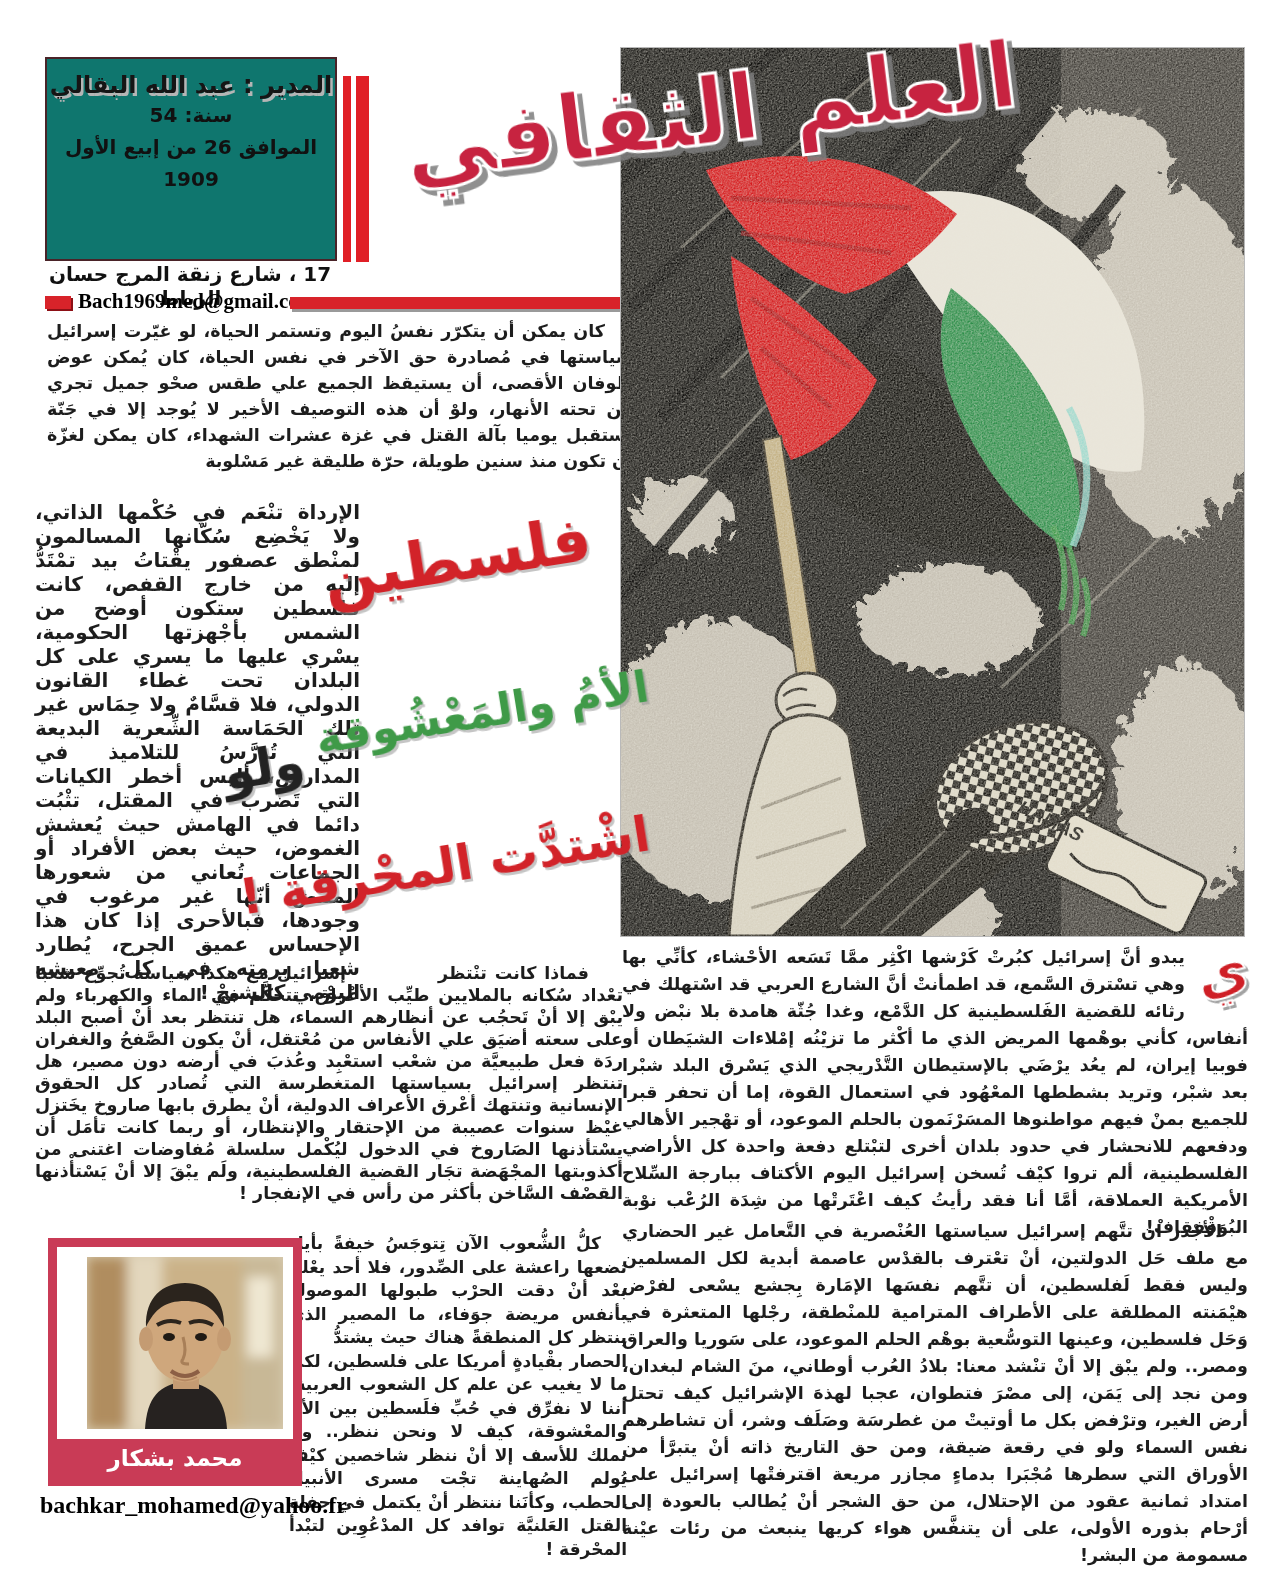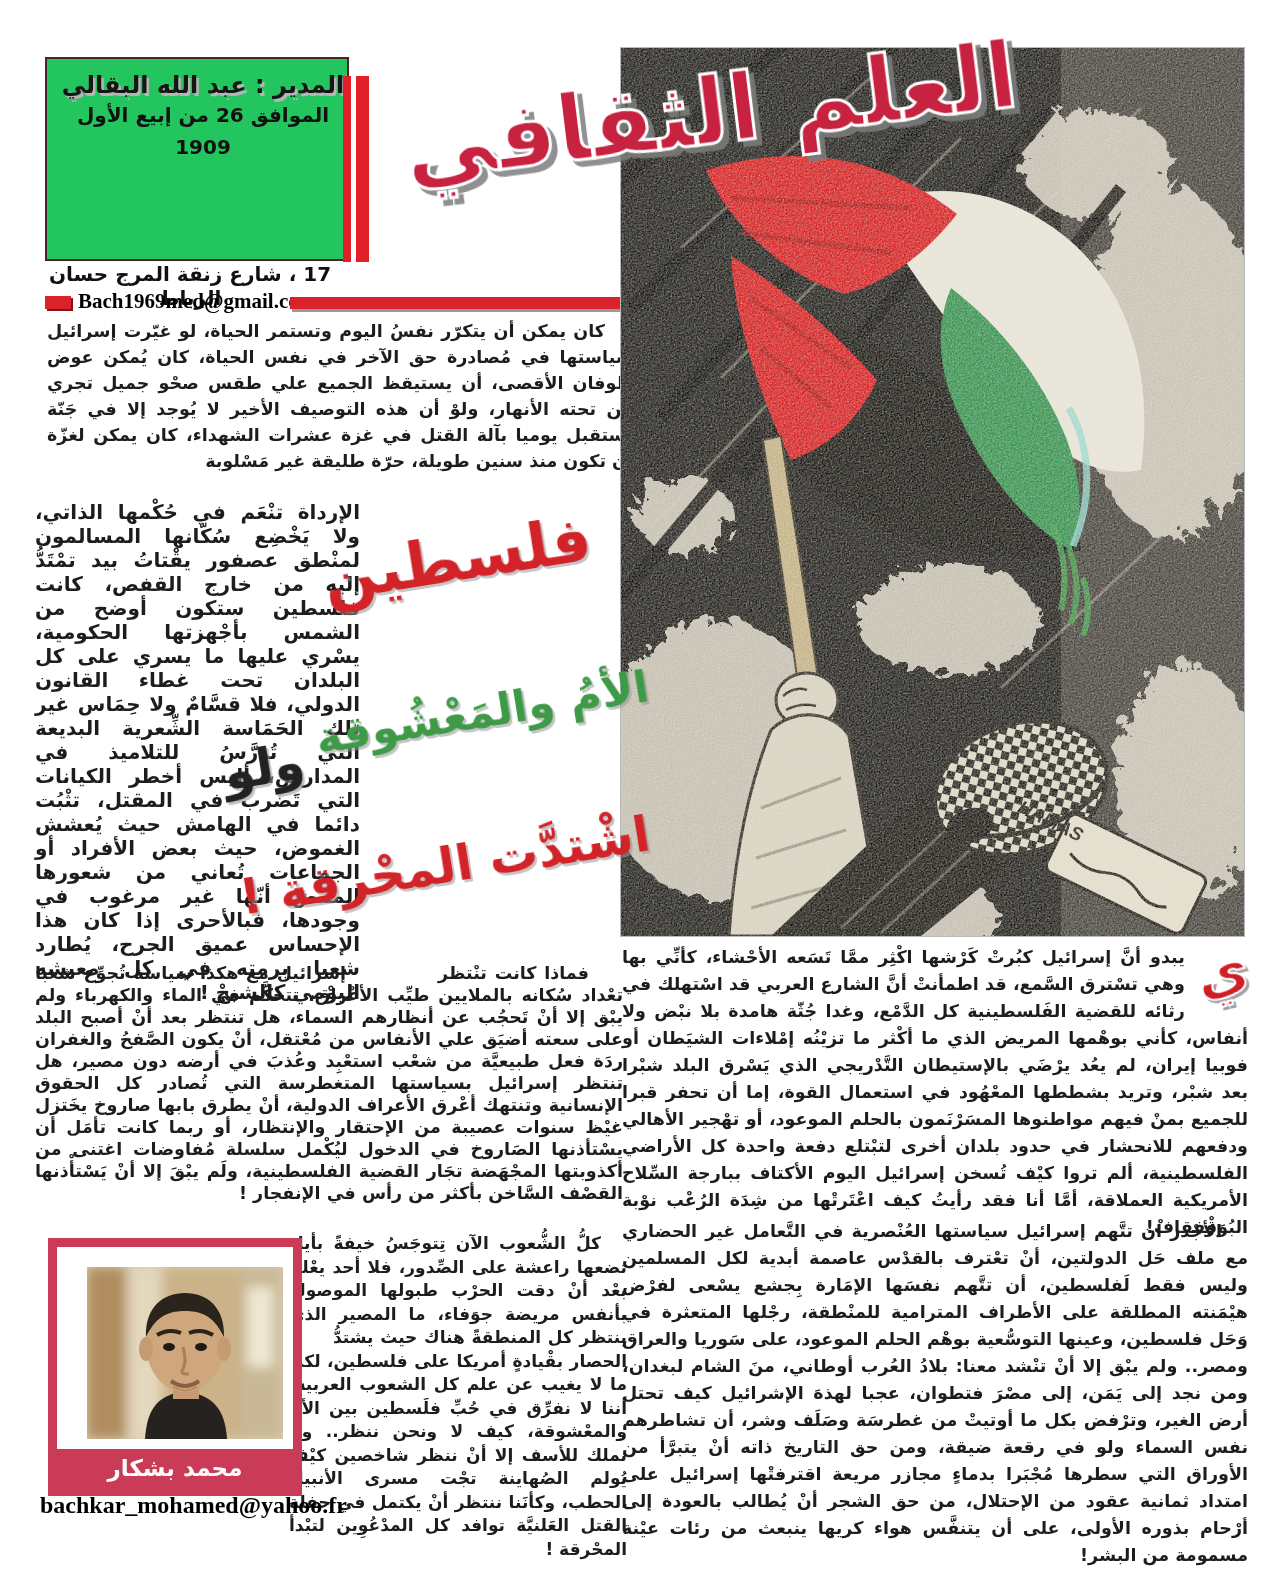--- a/index.html
+++ b/index.html
@@ -2,21 +2,21 @@
 <html lang="ar" dir="rtl"><head>
 <meta charset="utf-8">
 <style>
   html,body{margin:0;padding:0;background:#ffffff;}
   body{width:1280px;height:1576px;position:relative;overflow:hidden;
        font-family:"DejaVu Sans",sans-serif;}
   .abs{position:absolute;}
 
   
   .info-box{left:45px;top:57px;width:288px;height:200px;border:2px solid #4a2328;
-            background:#22c55e;text-align:center;direction:rtl;padding-left:12px;}
+            background:#0f766e;text-align:center;direction:rtl;}
   .director{margin-top:12px;font-size:24px;font-weight:bold;color:#151515;
             text-shadow:2.5px 2.5px 0 #b5b5b5;}
   .info-line{font-size:20px;font-weight:bold;color:#111;line-height:32px;}
   .red-bar-v{background:#e01f26;}
   .bar1{left:343px;top:76px;width:8px;height:186px;}
   .bar2{left:356px;top:76px;width:13px;height:186px;}
   .address{left:40px;top:262px;width:300px;font-size:20px;font-weight:bold;
            color:#111;text-align:center;direction:rtl;}
   .mast-email{left:78px;top:289px;width:230px;font-family:"Liberation Serif",serif;
               font-weight:bold;font-size:21px;color:#000;direction:ltr;text-align:left;}
@@ -57,33 +57,34 @@
   .jgap{display:inline-block;width:92px;}
   .jgap-s{display:inline-block;width:44px;}
 
   .dropcap{float:right;font-size:58px;line-height:64px;font-weight:bold;color:#cf1f26;
     -webkit-text-stroke:2px #fff;margin:-4px 0 0 10px;display:inline-block;
     transform:rotate(-14deg);
     filter:drop-shadow(2px 3px 0 rgba(100,100,100,.6));}
 
   
   .author-frame{left:48px;top:1238px;width:216px;border:9px solid #c93b56;background:#fff;
-                padding:20px 10px 0 10px;z-index:3;}
+                padding:10px 10px 0 10px;z-index:3;}
   .author-photo{width:196px;height:172px;display:block;}
   .author-name{margin:10px -10px 0 -10px;background:#c93b56;color:#fff;text-align:center;
                font-size:23px;font-weight:bold;line-height:38px;height:38px;}
   .author-email{left:40px;top:1492px;width:250px;text-align:center;
                 font-family:"Liberation Serif",serif;font-weight:bold;font-size:24px;color:#000;
                 direction:ltr;}
 </style>
 </head>
 <body>
 
 <div class="abs info-box">
   <div class="director">المدير : عبد الله البقالي</div>
+  <div class="info-line">سنة:  54</div>
   <div class="info-line">الموافق 26 من إبيع الأول  1909</div>
 </div>
 <div class="abs red-bar-v bar1"></div>
 <div class="abs red-bar-v bar2"></div>
 <div class="abs address">17 ، شارع زنقة المرج حسان الرباط</div>
 <div class="abs email-sq"></div>
 <div class="abs mast-email">Bach1969med@gmail.com</div>
 <div class="abs red-bar-h"></div>
 
 <div class="abs paper-title">العلم الثقافي</div>

